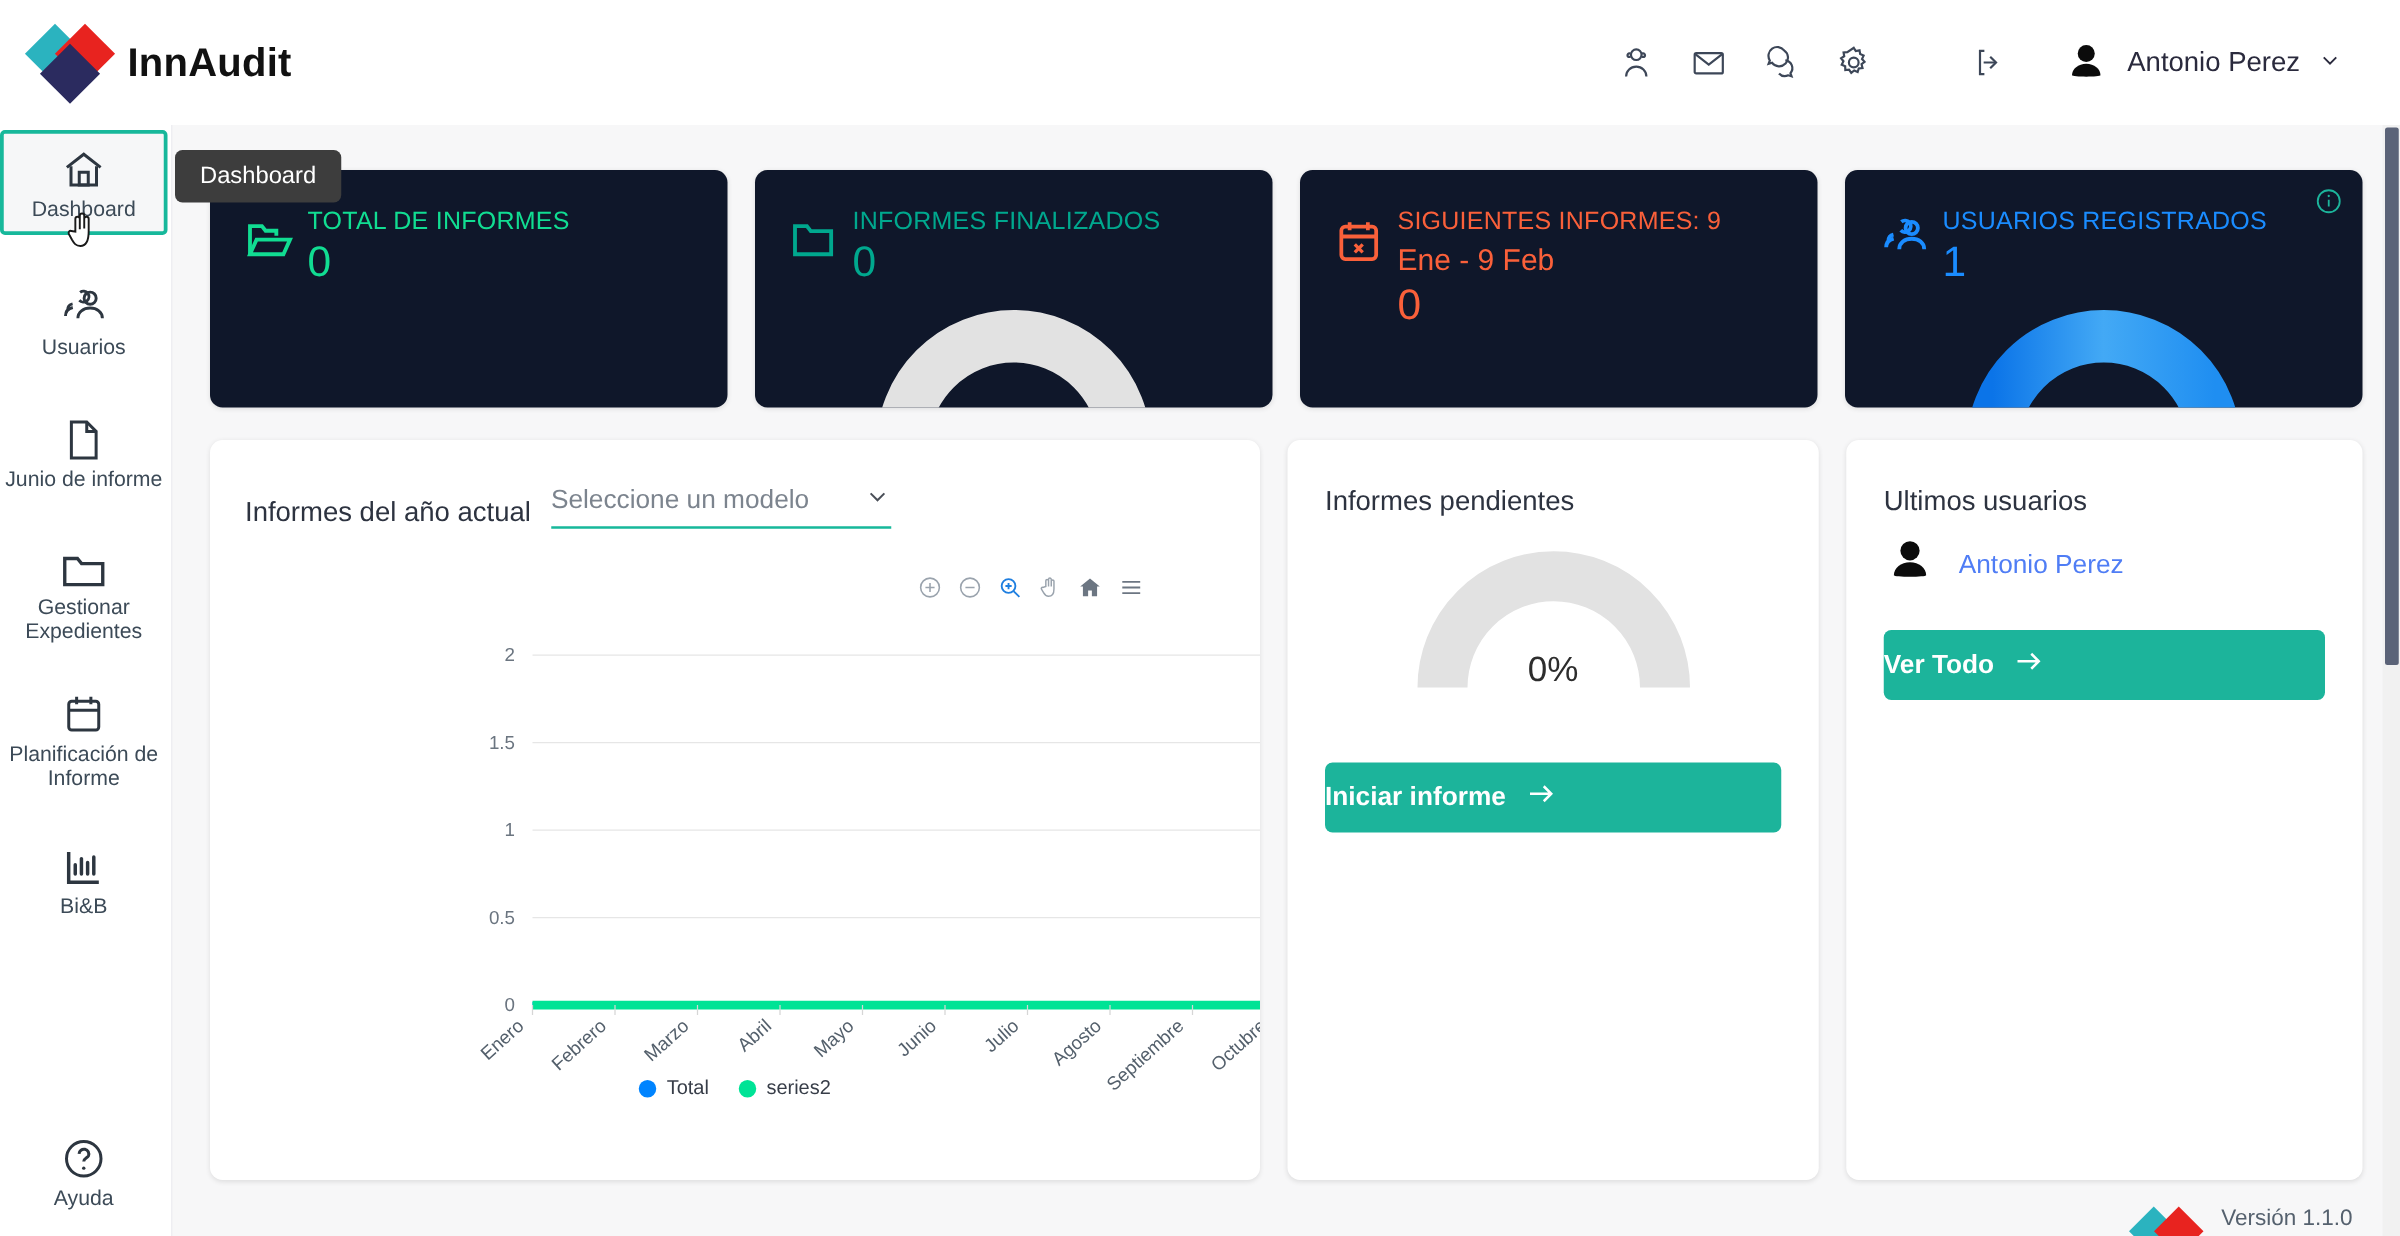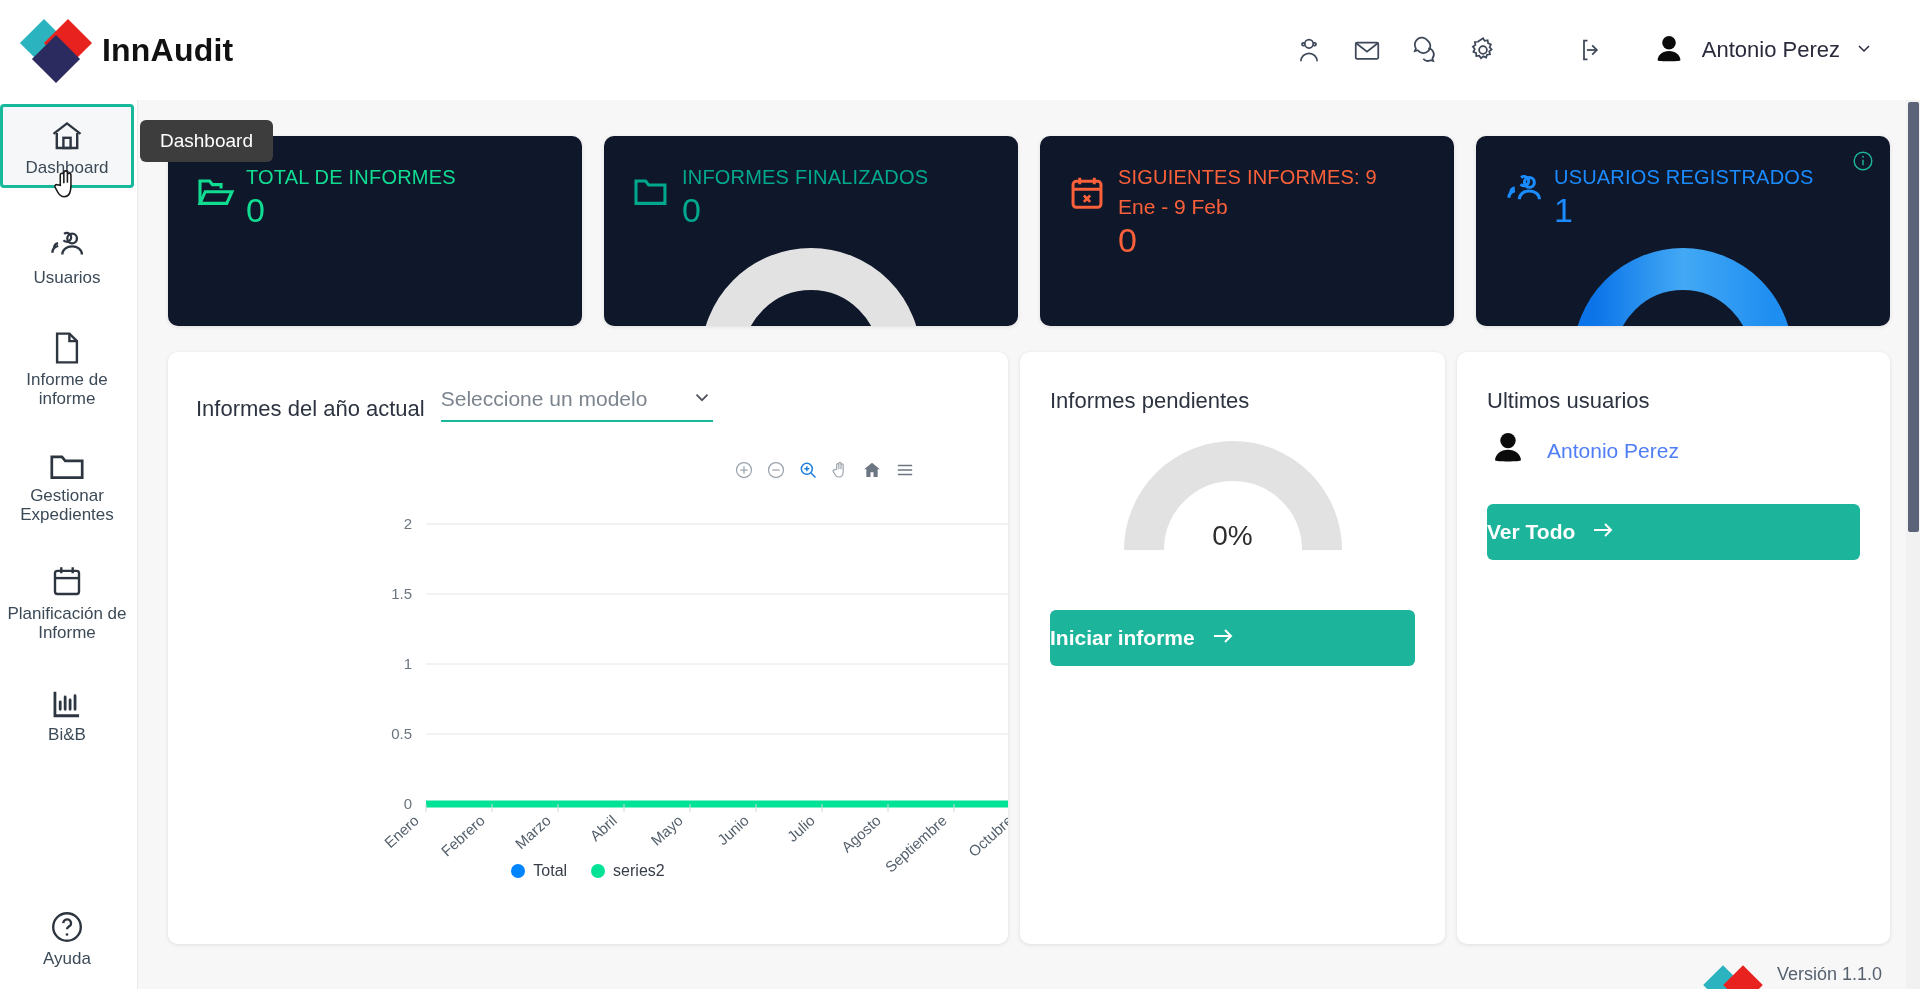--- a/index.html
+++ b/index.html
@@ -72,28 +72,28 @@
   }
   .kpi-row { display: flex; gap: 22px; padding: 36px 30px 0 30px; }
   .kpi-card {
     flex: 1; height: 190px; background: #0f172a;
     border-radius: 10px; box-shadow: 0 1px 4px rgba(0,0,0,0.10);
     position: relative; overflow: hidden;
   }
   .kpi-inner { display: flex; align-items: flex-start; padding: 30px 0 0 78px; position: relative; }
   .kpi-icon { position: absolute; left: 28px; top: 38px; }
   .kpi-title { font-size: 20px; letter-spacing: 0.2px; white-space: nowrap; }
-  .kpi-sub { font-size: 21px; }
+  .kpi-sub { font-size: 24px; }
   .kpi-value { font-size: 34px; font-weight: 500; line-height: 1.05; margin-top: 4px; }
   .gauge-wrap { position: absolute; left: 50%; transform: translateX(-50%); bottom: -58px; width: 230px; height: 150px; }
   .gauge-pct { position: absolute; width: 100%; text-align: center; font-size: 28px; color: #2d2d2d; }
   .info-i { position: absolute; right: 16px; top: 14px; cursor: pointer; }
 
   
-  .low-row { display: flex; gap: 12px; padding: 26px 30px 0 30px; }
+  .low-row { display: flex; gap: 22px; padding: 26px 30px 0 30px; }
   .panel { background: #fff; border-radius: 10px; box-shadow: 0 1px 4px rgba(0,0,0,0.10); }
   .panel-chart { flex: 0 0 840px; height: 592px; position: relative; }
   .panel-mid { flex: 0 0 425px; height: 592px; position: relative; padding: 36px 30px; }
   .panel-right { flex: 1; height: 592px; position: relative; padding: 36px 30px; }
   .panel-title { font-size: 22px; color: #2d3340; }
   .chart-head { display: flex; align-items: flex-end; padding: 34px 0 0 28px; }
   .select-box { position: relative; margin-left: 16px; width: 272px; border-bottom: 2.5px solid #17b89b; padding-bottom: 8px; display: flex; align-items: center; cursor: pointer; }
   .select-val { font-size: 21px; color: #7c848e; }
   .select-chev { margin-left: auto; }
   .toolbar { position: absolute; right: 92px; top: 108px; display: flex; align-items: center; gap: 12px; }
@@ -213,21 +213,21 @@
     <span class="side-label">Usuarios</span>
   </div>
 
   <div class="side-item" style="margin-top:22px">
     <span class="side-icon">
       <svg width="32" height="36" viewBox="0 0 20 24" fill="none" stroke="#2d3640" stroke-width="1.6">
         <path d="M3.4 2.4h8.2l5 5v14.2H3.4z"></path>
           <path d="M11.6 2.4v5h5"></path>
       </svg>
     </span>
-    <span class="side-label">Informe de informe</span>
+    <span class="side-label">Junio de informe</span>
   </div>
 
   <div class="side-item" style="margin-top:22px">
     <span class="side-icon">
       <svg width="38" height="32" viewBox="0 0 24 20" fill="none" stroke="#2d3640" stroke-width="1.7">
         <path d="M2.4 17.4V4.2h6.4l2.1 2.6h10.7v10.6z"></path>
       </svg>
     </span>
     <span class="side-label">Gestionar Expedientes</span>
   </div>

